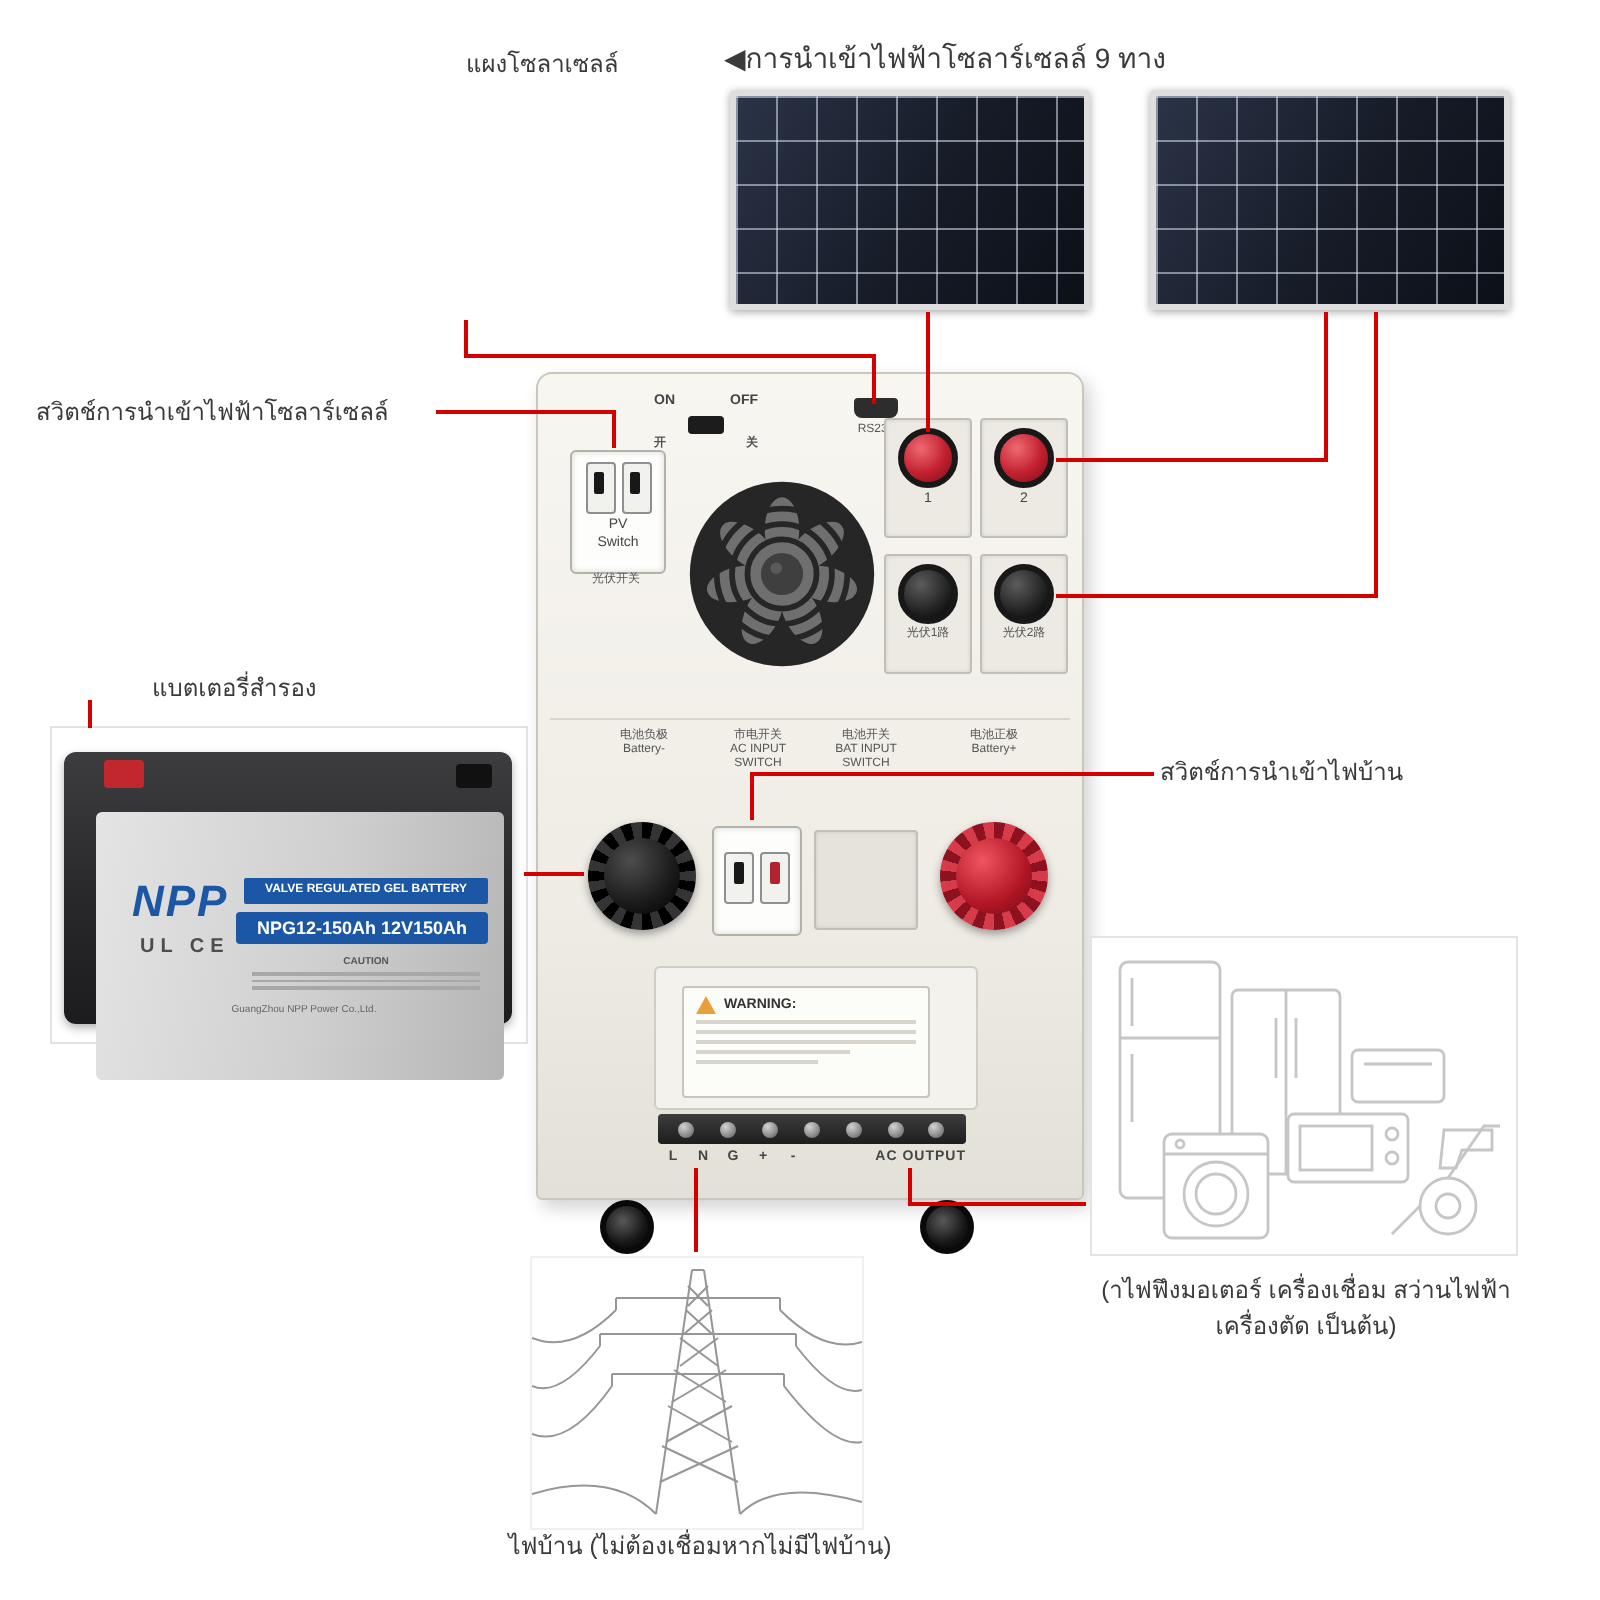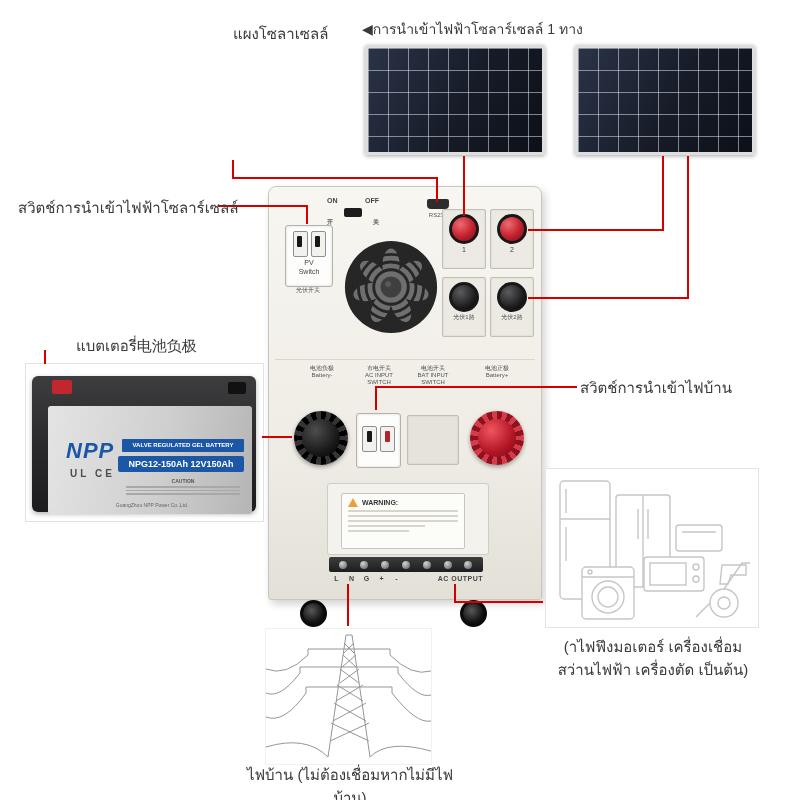--- a/index.html
+++ b/index.html
@@ -2,21 +2,21 @@
 <html><head>
 <meta charset="utf-8">
 <style>
   html,body { margin:0; padding:0; background:#ffffff; }
   .canvas {
     position:relative; width:800px; height:800px; background:#fff; overflow:hidden;
     font-family:"Liberation Sans","DejaVu Sans",sans-serif; color:#333;
   }
 
   
-  .note { position:absolute; font-size:15px; color:#3a3a3a; white-space:nowrap; }
+  .note { position:absolute; font-size:12px; color:#3a3a3a; white-space:nowrap; }
   .note.small { font-size:14px; }
   .note.wrap { white-space:normal; text-align:center; line-height:1.5; }
 
   
   #lines { position:absolute; left:0; top:0; z-index:50; pointer-events:none; }
   #lines path { fill:none; stroke:#d40000; stroke-width:2; }
 
   
   .panel {
     position:absolute; width:180px; height:110px; box-sizing:border-box;
@@ -98,21 +98,21 @@
   .wheel .tire { width:27px; height:27px; border-radius:50%; margin:0 auto; box-sizing:border-box;
     border:3px solid #0a0a0a; background:radial-gradient(circle at 40% 35%, #5a5a5a, #161616 60%, #000); }
 
   
   #battery-box { position:absolute; left:25px; top:363px; width:237px; height:157px;
     background:#fff; border:1px solid #e2e2e2; z-index:10; }
   .bat-body { position:absolute; left:6px; top:12px; width:224px; height:136px; border-radius:6px;
     background:linear-gradient(180deg,#3d3d40 0%, #28282a 55%, #1c1c1e 100%); box-shadow:0 2px 5px rgba(0,0,0,.3); }
   .bat-cap-red { position:absolute; left:20px; top:4px; width:20px; height:14px; background:#c1272d; border-radius:2px; }
   .bat-cap-blk { position:absolute; left:196px; top:6px; width:18px; height:12px; background:#111; border-radius:2px; }
-  .bat-face { position:absolute; left:16px; top:30px; width:204px; height:108px; border-radius:3px;
+  .bat-face { position:absolute; left:16px; top:30px; width:204px; height:134px; border-radius:3px;
     background:linear-gradient(100deg,#e4e4e4 0%, #cfcfcf 55%, #b5b5b5 100%); }
   .npp { position:absolute; left:18px; top:32px; font-size:22px; font-weight:bold; font-style:italic;
     color:#1b57a5; letter-spacing:1px; }
   .bat-banner { position:absolute; left:74px; top:33px; width:122px; height:13px; background:#1b57a5;
     color:#fff; font-size:6px; font-weight:bold; text-align:center; line-height:13px; border-radius:1px; }
   .bat-model { position:absolute; left:70px; top:50px; width:126px; height:16px; background:#1b57a5;
     color:#fff; font-size:9px; font-weight:bold; text-align:center; line-height:16px; border-radius:2px; }
   .bat-marks { position:absolute; left:22px; top:62px; font-size:10px; font-weight:bold; color:#4d4d4d; letter-spacing:3px; }
   .bat-caution { position:absolute; left:74px; top:72px; width:122px; }
   .bat-caution .cap { font-size:5px; font-weight:bold; color:#555; text-align:center; }
@@ -137,23 +137,23 @@
     <path d="M663 156 V230 H528"></path>
     <path d="M688 156 V298 H528"></path>
     <path d="M45 350 V364"></path>
     <path d="M262 437 H292"></path>
     <path d="M577 387 H376 V410"></path>
     <path d="M348 626 V584"></path>
     <path d="M455 584 V602 H543"></path>
   </svg>
 
   <div class="note" style="left:233px; top:22px; z-index:60;">แผงโซลาเซลล์</div>
-  <div class="note small" style="left:362px; top:18px; z-index:60;">◀การนำเข้าไฟฟ้าโซลาร์เซลล์ 1 ทาง</div>
+  <div class="note small" style="left:362px; top:18px; z-index:60;">◀การนำเข้าไฟฟ้าโซลาร์เซลล์ 9 ทาง</div>
   <div class="note" style="left:18px; top:196px; z-index:60;text-align:center;">สวิตช์การนำเข้าไฟฟ้าโซลาร์เซลล์</div>
-  <div class="note" style="left:76px; top:334px; z-index:60;">แบตเตอรี่电池负极</div>
+  <div class="note" style="left:76px; top:334px; z-index:60;">แบตเตอรี่สำรอง</div>
   <div class="note" style="left:580px; top:376px; z-index:60;">สวิตช์การนำเข้าไฟบ้าน</div>
   <div class="note wrap" style="left:546px; top:636px; width:214px; z-index:60;">(าไฟฟึงมอเตอร์ เครื่องเชื่อม สว่านไฟฟ้า เครื่องตัด เป็นต้น)</div>
   <div class="note wrap" style="left:238px; top:764px; width:224px; z-index:60;">ไฟบ้าน (ไม่ต้องเชื่อมหากไม่มีไฟบ้าน)</div>
 
   <div class="panel" style="left:365px; top:45px;"></div>
   <div class="panel" style="left:575px; top:45px;"></div>
 
   <div id="inverter">
     <div class="seam" style="top:172px;"></div>
 

